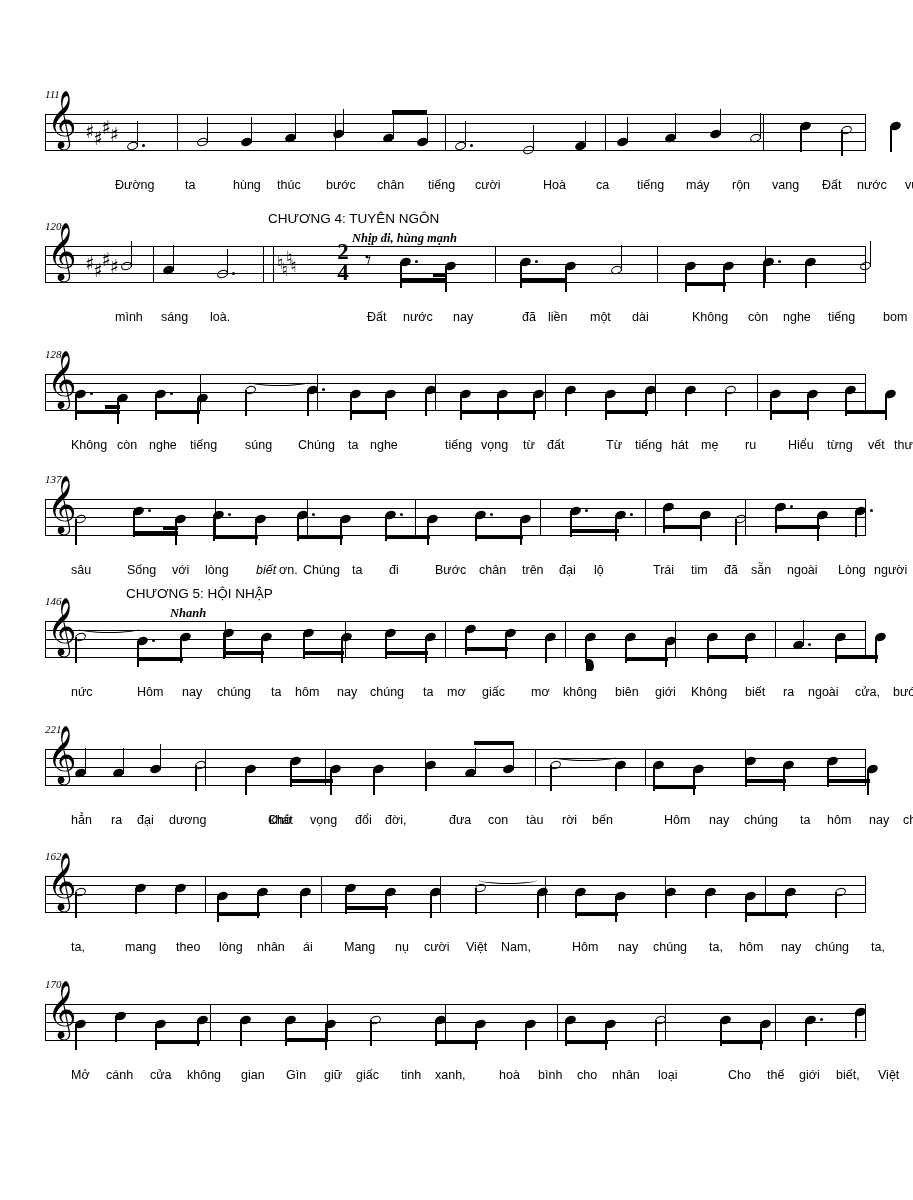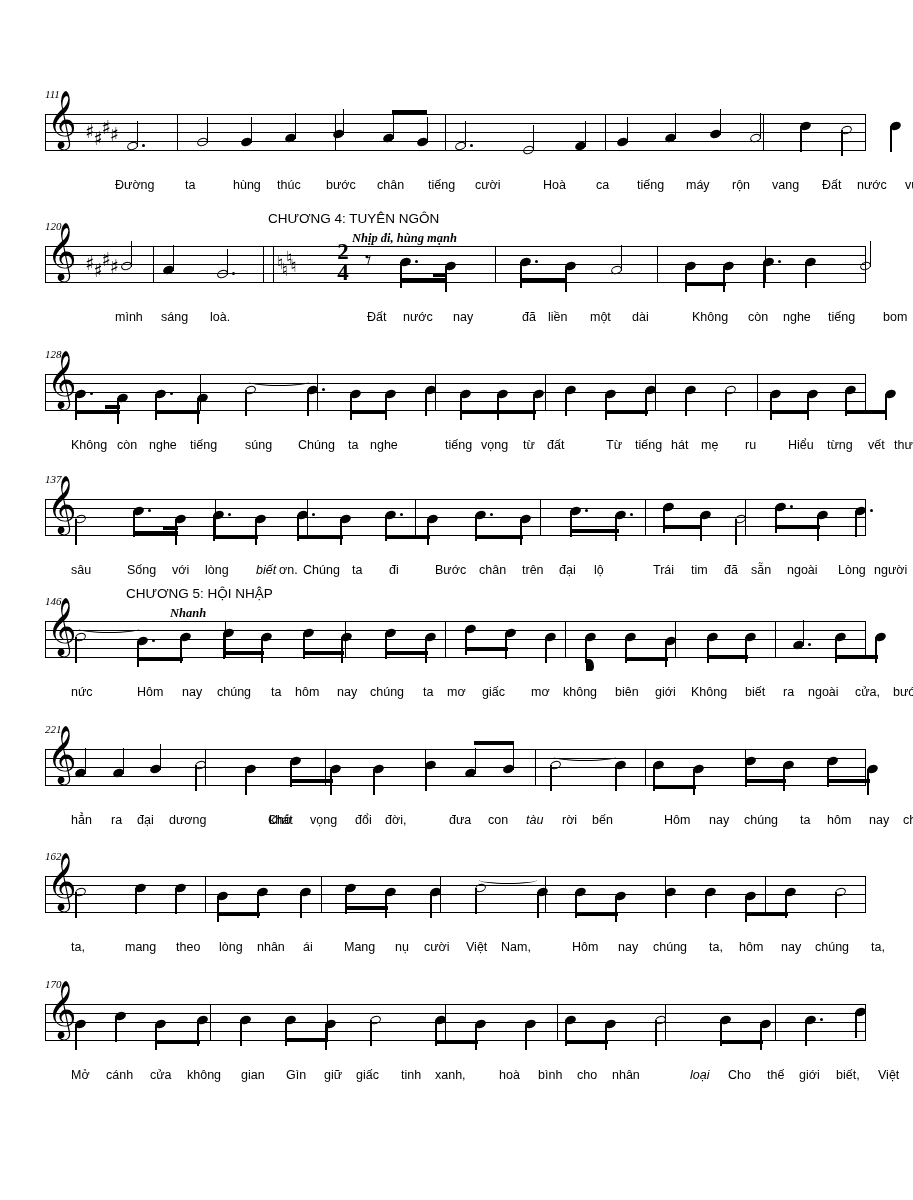--- a/index.html
+++ b/index.html
@@ -1003,21 +1003,21 @@
       <span style="left:66px;">ra</span>
       <span style="left:92px;">đại</span>
       <span style="left:124px;">dương</span>
       <span style="left:184px;margin-left:39px;">Chở</span>
       <span style="left:224px;">khát</span>
       <span style="left:265px;">vọng</span>
       <span style="left:310px;">đổi</span>
       <span style="left:340px;">đời,</span>
       <span style="left:404px;">đưa</span>
       <span style="left:443px;">con</span>
-      <span style="left:481px;font-style:italic;">tàu</span>
+      <span style="left:481px;">tàu</span>
       <span style="left:517px;">rời</span>
       <span style="left:547px;">bến</span>
       <span style="left:619px;">Hôm</span>
       <span style="left:664px;">nay</span>
       <span style="left:699px;">chúng</span>
       <span style="left:755px;">ta</span>
       <span style="left:782px;">hôm</span>
       <span style="left:824px;">nay</span>
       <span style="left:858px;">chúng</span>
     </div>
@@ -1253,21 +1253,21 @@
       <span style="left:196px;">gian</span>
       <span style="left:241px;">Gìn</span>
       <span style="left:279px;">giữ</span>
       <span style="left:311px;">giấc</span>
       <span style="left:356px;">tinh</span>
       <span style="left:390px;">xanh,</span>
       <span style="left:454px;">hoà</span>
       <span style="left:493px;">bình</span>
       <span style="left:532px;">cho</span>
       <span style="left:567px;">nhân</span>
-      <span style="left:645px;font-style:italic;">loại</span>
+      <span style="left:613px;">loại</span>
       <span style="left:683px;">Cho</span>
       <span style="left:722px;">thế</span>
       <span style="left:754px;">giới</span>
       <span style="left:791px;">biết,</span>
       <span style="left:833px;">Việt</span>
     </div>
   </div>
 
 </div>
 

